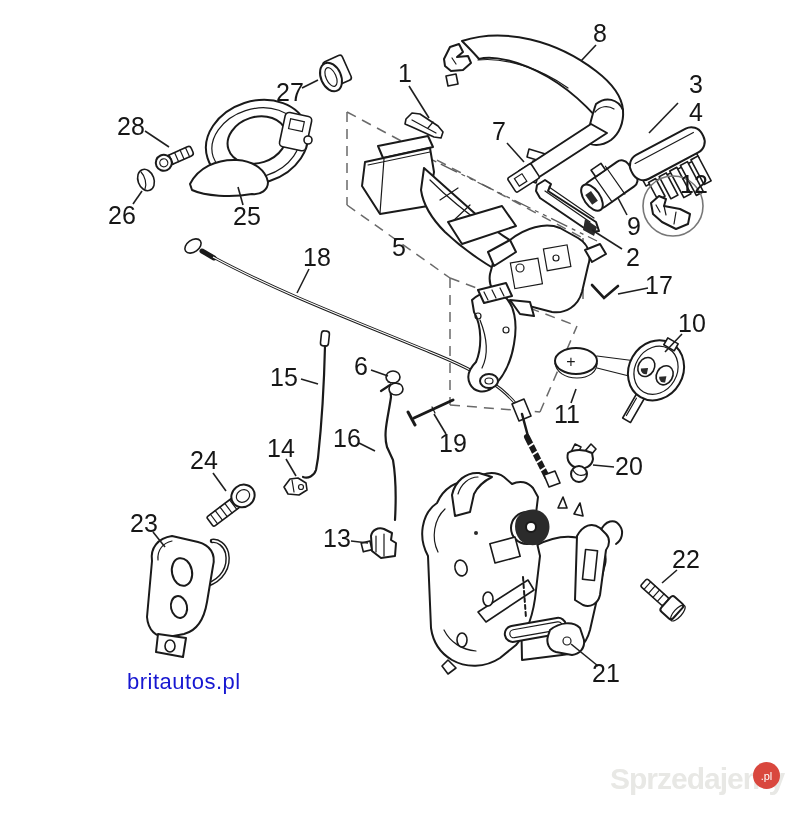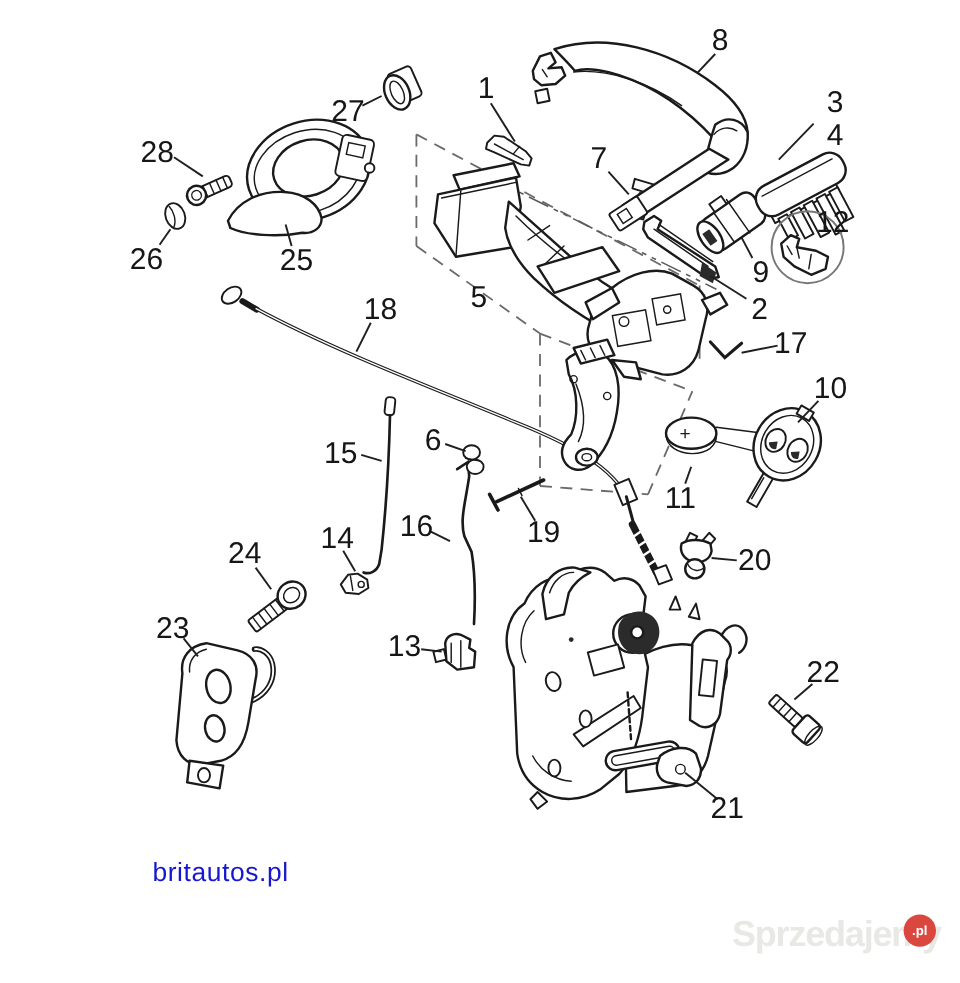--- a/index.html
+++ b/index.html
@@ -19,30 +19,30 @@
   .dk{fill:#2b2b2b;stroke:none;}
   .wt{stroke:#fff;stroke-width:2;fill:none;}
   .dash{fill:none;stroke:#6a6a6a;stroke-width:1.5;stroke-dasharray:10 7;}
   .cl{fill:none;stroke:#5a5a5a;stroke-width:1.3;stroke-dasharray:18 5 4 5 4 5;}
   .detail-circle{fill:none;stroke:var(--circle,#777);stroke-width:1.6;}
   .callout{font-family:"Liberation Sans",sans-serif;font-size:25px;fill:#161616;text-anchor:middle;}
   .leader{stroke:#1f1f1f;stroke-width:1.6;}
   .plus{font-family:"Liberation Sans",sans-serif;font-size:16px;fill:#1a1a1a;text-anchor:middle;}
   #watermark{
     position:absolute;left:127px;top:669px;
-    font-size:22px;color:var(--wm,#1717d1);letter-spacing:0.5px;margin-top:45px;
+    font-size:22px;color:var(--wm,#1717d1);letter-spacing:0.5px;
   }
   #brand{position:absolute;left:610px;top:762px;width:180px;height:40px;}
   #brand .name{
     font-size:30px;font-weight:700;color:var(--brandname,#e8e8e5);
     letter-spacing:-1px;
   }
   #brand .badge{
     position:absolute;left:143px;top:0px;width:27px;height:27px;border-radius:50%;
-    background:var(--badge,#d9473e);color:#fff;font-size:11px;font-weight:700;
+    background:var(--badge,#d9473e);color:#fff;font-size:11px;font-weight:400;
     display:flex;align-items:center;justify-content:center;
   }
 </style>
 </head>
 <body style="--bg: #ffffff; --line: #1a1a1a; --circle: #777777; --wm: #1717d1; --badge: #d9473e; --brandname: #e8e8e5;">
 
 <div id="canvas">
 <svg width="800" height="819" viewBox="0 0 800 819">
 
   <g>

